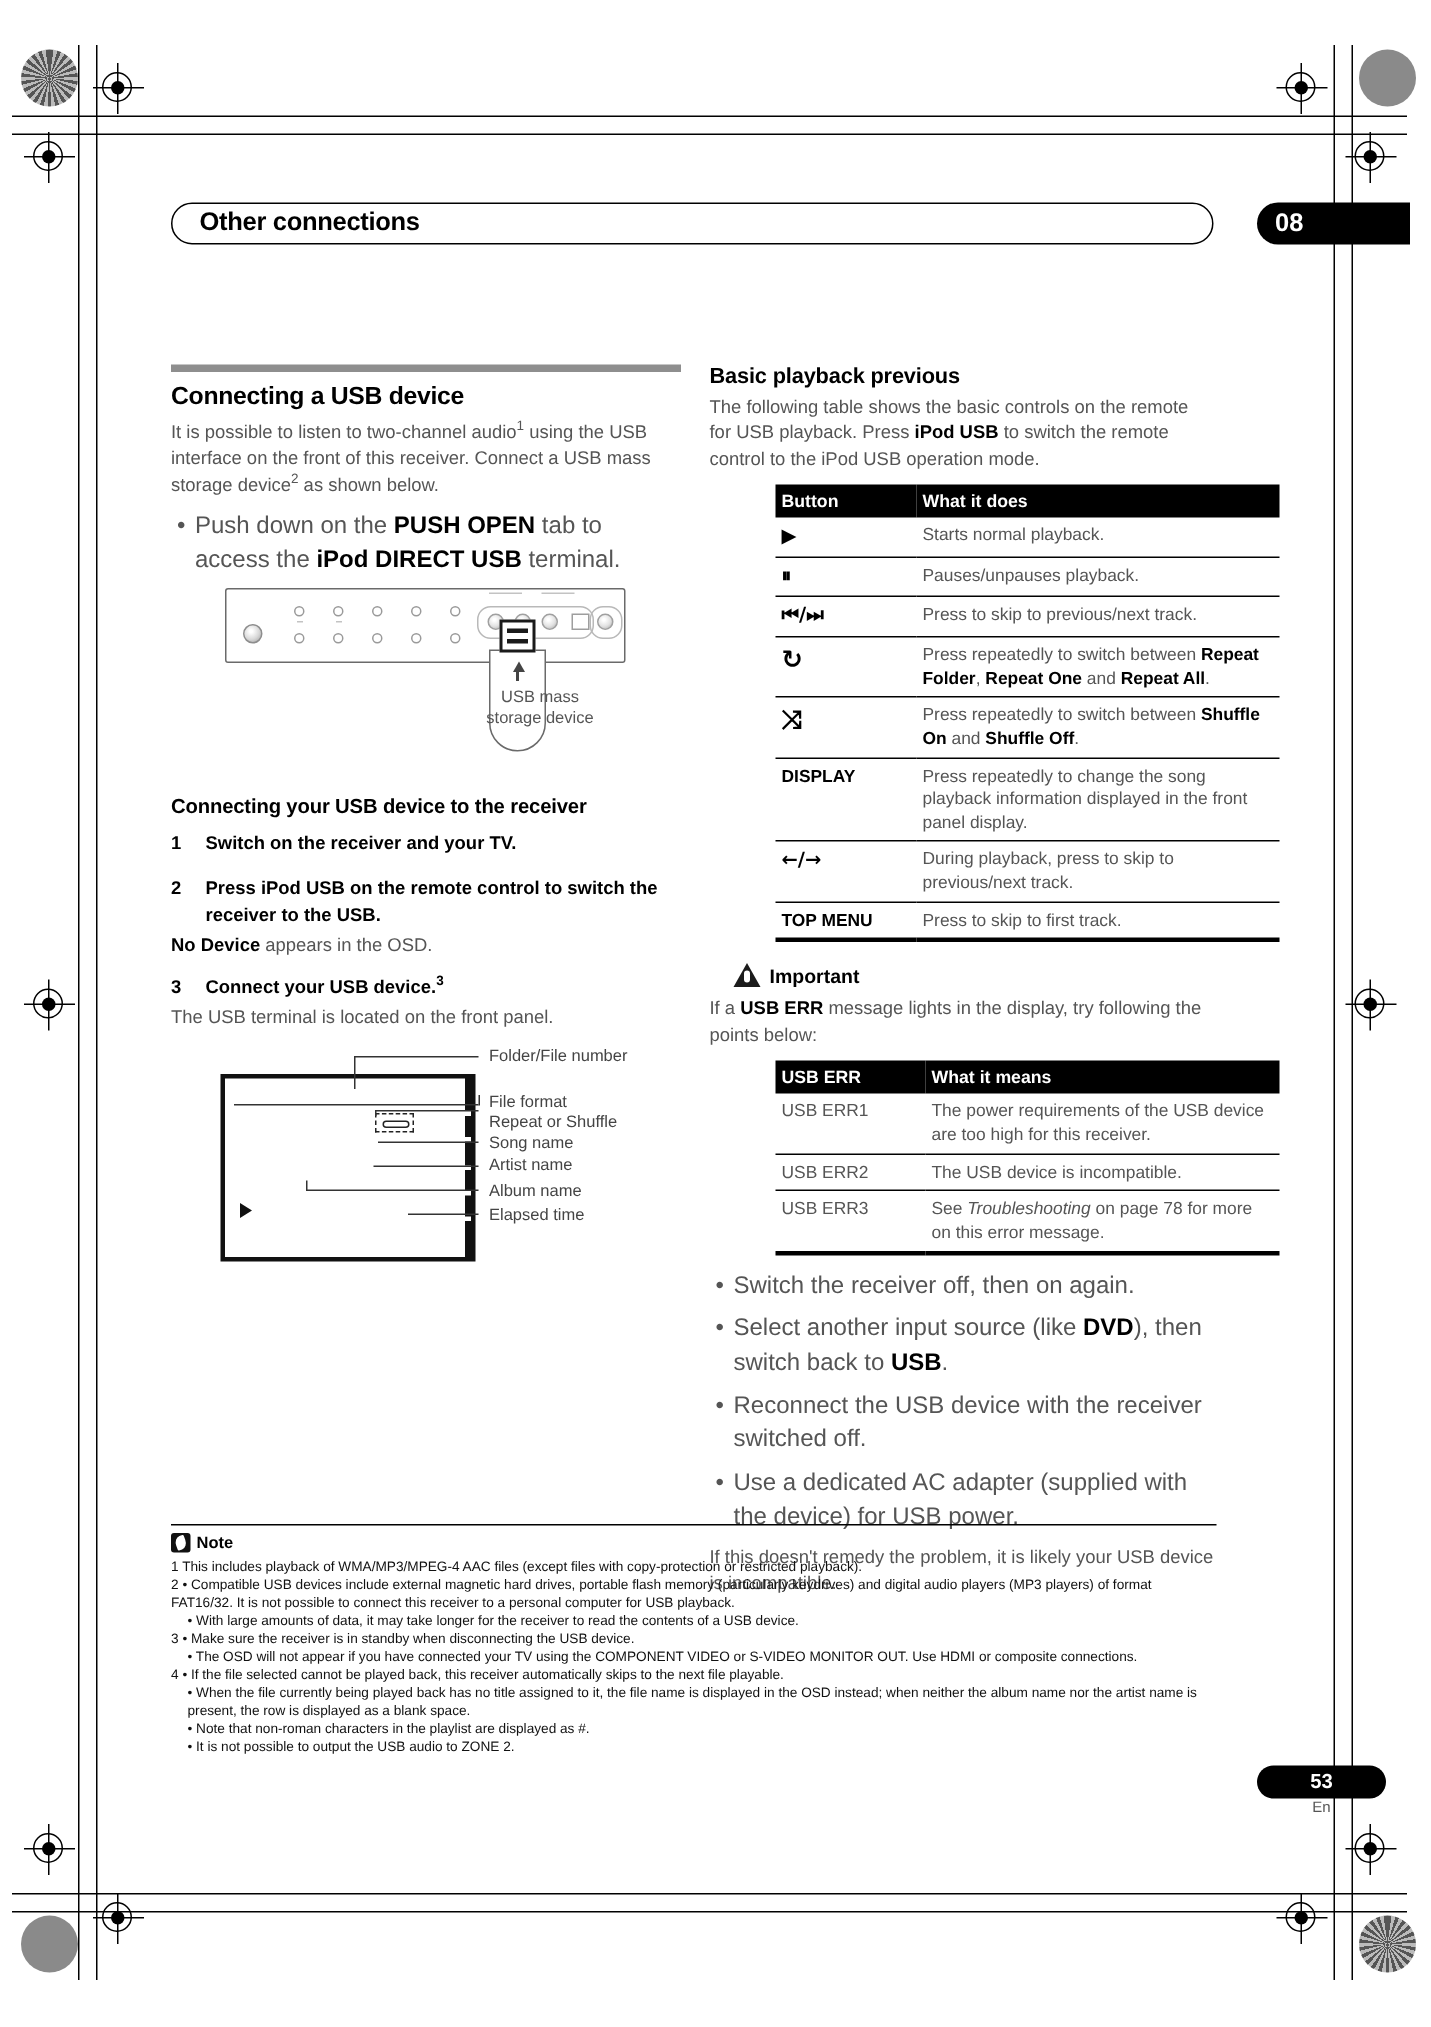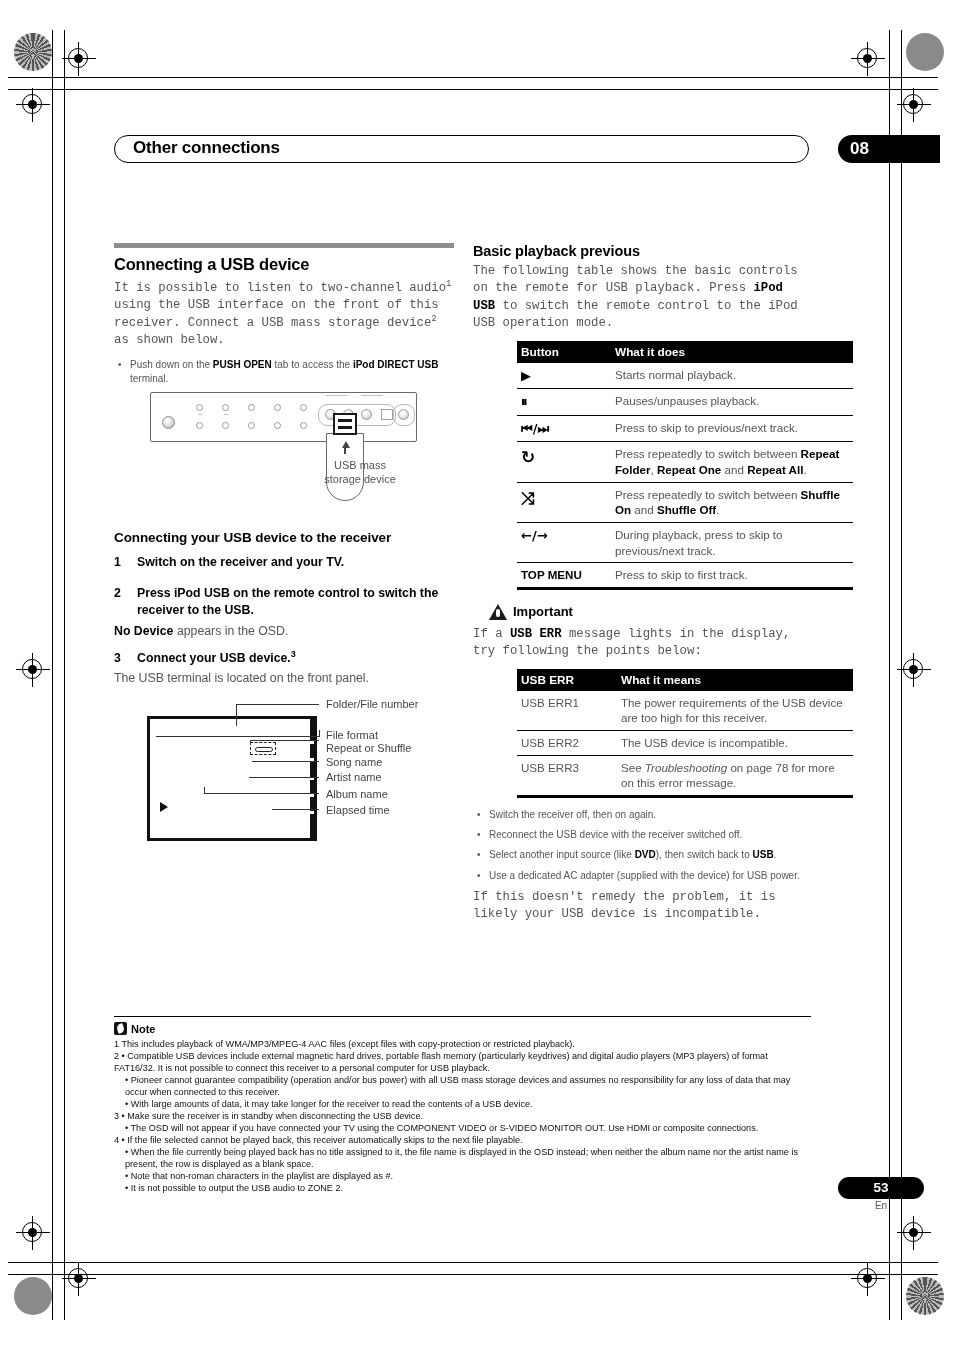--- a/index.html
+++ b/index.html
@@ -102,25 +102,24 @@
     font-size: 13.5px;
     font-weight: bold;
     margin: 0 0 9px 0;
     letter-spacing: -0.1px;
   }
   p.body {
     font-size: 12.3px;
     line-height: 1.42;
     margin: 0 0 8px 0;
     color: #555;
-    font-family: Liberation Mono, monospace;
   }
   p.body b, .bk { color: #000; font-weight: bold; }
   .bullet {
-    font-size: 10px;
+    font-size: 16px;
     line-height: 1.42;
     color: #555;
     margin: 0 0 6px 0;
     padding-left: 16px;
     position: relative;
   }
   .bullet::before {
     content: "\2022";
     position: absolute; left: 4px; top: 0;
     color: #555;
@@ -589,20 +588,24 @@
             <span>Press repeatedly to switch between </span><b>Repeat Folder</b><span>, </span><b>Repeat One</b><span> and </span><b>Repeat All</b><span>.</span>
           </td>
         </tr>
         <tr>
           <td class="k gl" style="font-size:17px;">⤨</td>
           <td>
             <span>Press repeatedly to switch between </span><b>Shuffle On</b><span> and </span><b>Shuffle Off</b><span>.</span>
           </td>
         </tr>
         <tr>
+          <td class="k">DISPLAY</td>
+          <td>Press repeatedly to change the song playback information displayed in the front panel display.</td>
+        </tr>
+        <tr>
           <td class="k gl">←/→</td>
           <td>During playback, press to skip to previous/next track.</td>
         </tr>
         <tr>
           <td class="k wide">TOP MENU</td>
           <td>Press to skip to first track.</td>
         </tr>
       </tbody>
     </table>
 
@@ -636,38 +639,37 @@
           <td>
             <span>See </span><i>Troubleshooting</i><span> on page 78 for more on this error message.</span>
           </td>
         </tr>
       </tbody>
     </table>
 
     <div style="height:10px"></div>
 
     <div class="bullet">Switch the receiver off, then on again.</div>
-    <div class="bullet">Reconnect the USB device with the receiver switched off.</div>
     <div class="bullet">
       <span>Select another input source (like </span><b class="bk">DVD</b><span>), then switch back to </span><b class="bk">USB</b><span>.</span>
     </div>
+    <div class="bullet">Reconnect the USB device with the receiver switched off.</div>
     <div class="bullet">Use a dedicated AC adapter (supplied with the device) for USB power.</div>
 
     <p class="body" style="margin-top:4px;">If this doesn't remedy the problem, it is likely your USB device is incompatible.</p>
   </div>
 
   <div class="notes">
     <div class="hr"></div>
     <div class="note-head">
       <span class="note-badge"></span>
       <b>Note</b>
     </div>
     <p class="fn">1 This includes playback of WMA/MP3/MPEG-4 AAC files (except files with copy-protection or restricted playback).</p>
     <p class="fn">2 • Compatible USB devices include external magnetic hard drives, portable flash memory (particularly keydrives) and digital audio players (MP3 players) of format FAT16/32. It is not possible to connect this receiver to a personal computer for USB playback.</p>
-    <p class="fn ind">• Pioneer cannot guarantee compatibility (operation and/or bus power) with all USB mass storage devices and assumes no responsibility for any loss of data that may occur when connected to this receiver.</p>
     <p class="fn ind">• With large amounts of data, it may take longer for the receiver to read the contents of a USB device.</p>
     <p class="fn">3 • Make sure the receiver is in standby when disconnecting the USB device.</p>
     <p class="fn ind">• The OSD will not appear if you have connected your TV using the COMPONENT VIDEO or S-VIDEO MONITOR OUT. Use HDMI or composite connections.</p>
     <p class="fn">4 • If the file selected cannot be played back, this receiver automatically skips to the next file playable.</p>
     <p class="fn ind">• When the file currently being played back has no title assigned to it, the file name is displayed in the OSD instead; when neither the album name nor the artist name is present, the row is displayed as a blank space.</p>
     <p class="fn ind">• Note that non-roman characters in the playlist are displayed as #.</p>
     <p class="fn ind">• It is not possible to output the USB audio to ZONE 2.</p>
   </div>
 
   <div class="pagenum">53</div>

